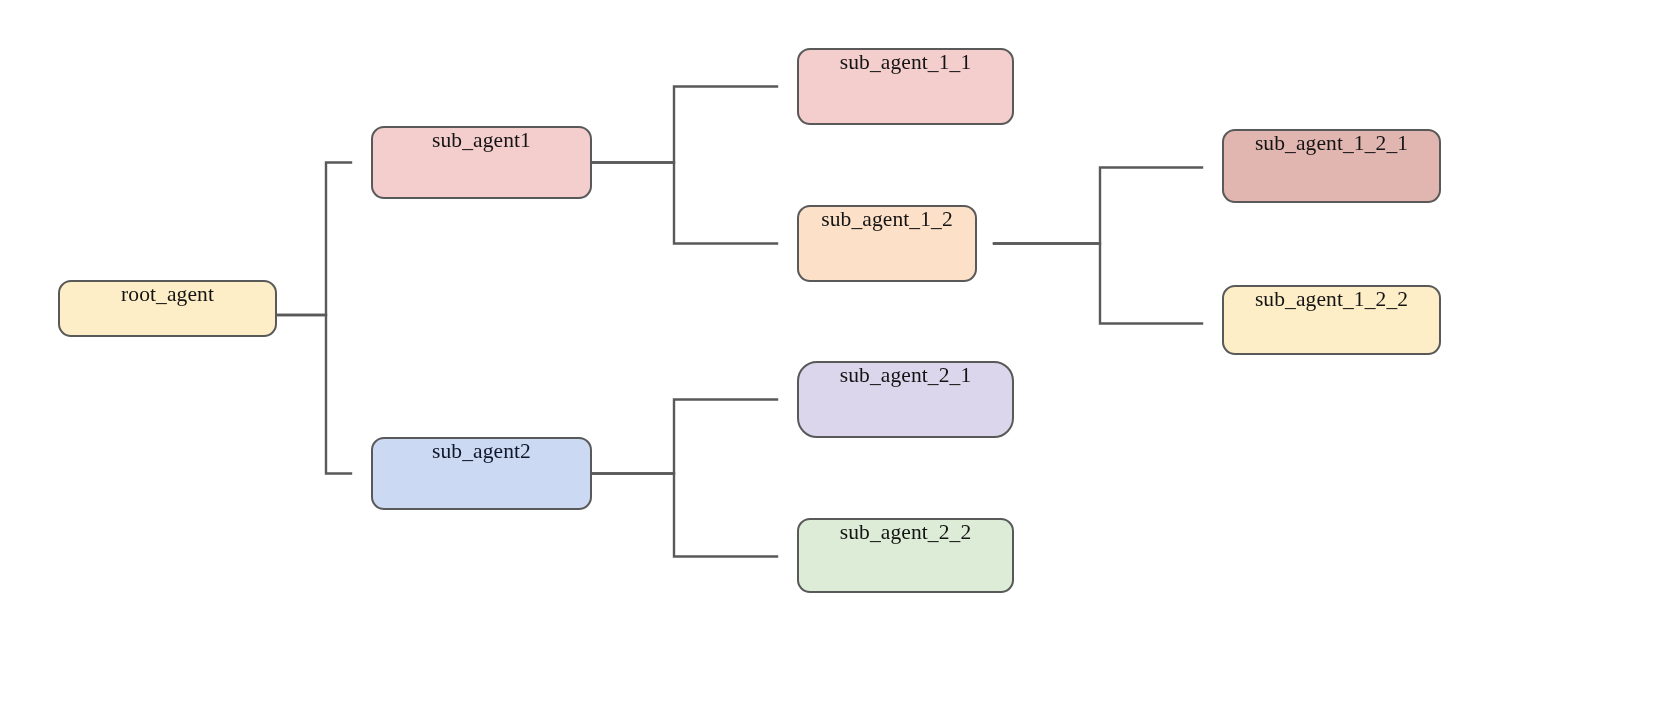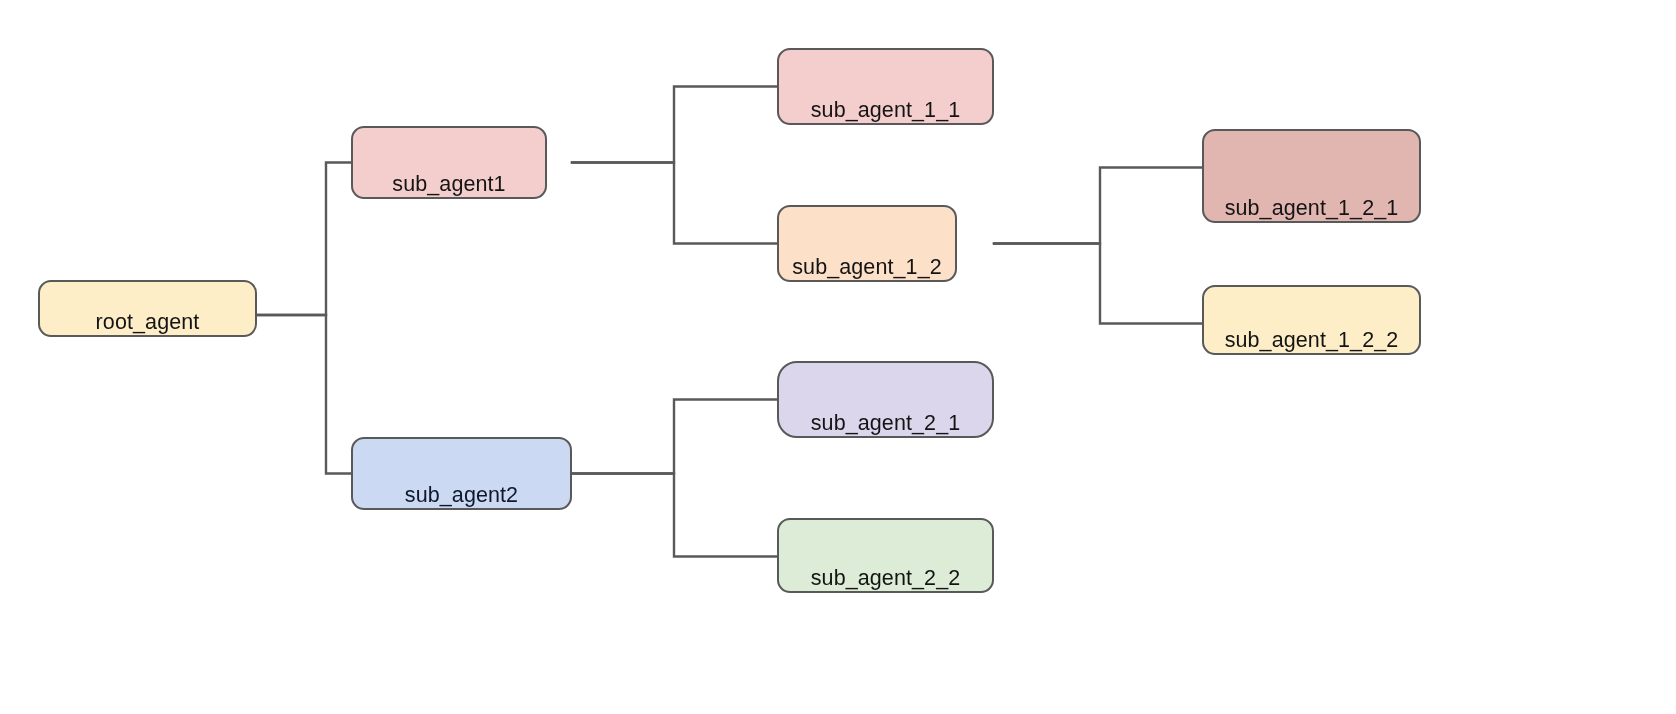--- a/index.html
+++ b/index.html
@@ -25,27 +25,28 @@
     top: 0;
     width: 1676px;
     height: 714px;
   }
   .node {
     position: absolute;
     box-sizing: border-box;
     border: 2.4px solid #595959;
     border-radius: 13px;
     display: flex;
-    align-items: flex-end;
+    align-items: flex-start;
     justify-content: center;
     color: #141414;
     font-size: 21.5px;
-    font-family: Liberation Sans, sans-serif;
+    font-family: Liberation Serif, serif;
     letter-spacing: 0.1px;
     white-space: nowrap;
+    margin-left: 20px;
   }
   .node-label {
     pointer-events: none;
   }
 </style>
 </head>
 <body>
 
 <div id="canvas">
   <svg id="edges" width="1676" height="714" viewBox="0 0 1676 714">
@@ -55,38 +56,38 @@
       <path d="M 572 162.5 H 674 V 243.5 H 777" fill="none" stroke="#595959" stroke-width="2.4" stroke-linecap="square"></path>
       <path d="M 572 473.5 H 674 V 399.5 H 777" fill="none" stroke="#595959" stroke-width="2.4" stroke-linecap="square"></path>
       <path d="M 572 473.5 H 674 V 556.5 H 777" fill="none" stroke="#595959" stroke-width="2.4" stroke-linecap="square"></path>
       <path d="M 994 243.5 H 1100 V 167.5 H 1202" fill="none" stroke="#595959" stroke-width="2.4" stroke-linecap="square"></path>
       <path d="M 994 243.5 H 1100 V 323.5 H 1202" fill="none" stroke="#595959" stroke-width="2.4" stroke-linecap="square"></path>
     </svg>
   <div id="nodes-layer">
       <div class="node" style="left: 38px; top: 280px; width: 219px; height: 57px; background: rgb(253, 238, 200); border-color: rgb(89, 89, 89); color: rgb(20, 20, 20); border-radius: 13px;">
         <span class="node-label">root_agent</span>
       </div>
-      <div class="node" style="left: 351px; top: 126px; width: 196px; height: 73px; background: rgb(244, 205, 205); border-color: rgb(89, 89, 89); color: rgb(20, 20, 20); border-radius: 13px;">
+      <div class="node" style="left: 351px; top: 126px; width: 221px; height: 73px; background: rgb(244, 205, 205); border-color: rgb(89, 89, 89); color: rgb(20, 20, 20); border-radius: 13px;">
         <span class="node-label">sub_agent1</span>
       </div>
       <div class="node" style="left: 351px; top: 437px; width: 221px; height: 73px; background: rgb(204, 217, 242); border-color: rgb(89, 89, 89); color: #0f172a; border-radius: 13px;">
         <span class="node-label">sub_agent2</span>
       </div>
       <div class="node" style="left: 777px; top: 48px; width: 217px; height: 77px; background: rgb(244, 205, 205); border-color: rgb(89, 89, 89); color: rgb(20, 20, 20); border-radius: 13px;">
         <span class="node-label">sub_agent_1_1</span>
       </div>
       <div class="node" style="left: 777px; top: 205px; width: 180px; height: 77px; background: rgb(252, 224, 200); border-color: rgb(89, 89, 89); color: rgb(20, 20, 20); border-radius: 13px;">
         <span class="node-label">sub_agent_1_2</span>
       </div>
       <div class="node" style="left: 777px; top: 361px; width: 217px; height: 77px; background: rgb(220, 214, 236); border-color: rgb(89, 89, 89); color: rgb(20, 20, 20); border-radius: 20px;">
         <span class="node-label">sub_agent_2_1</span>
       </div>
       <div class="node" style="left: 777px; top: 518px; width: 217px; height: 75px; background: rgb(220, 236, 214); border-color: rgb(89, 89, 89); color: rgb(20, 20, 20); border-radius: 13px;">
         <span class="node-label">sub_agent_2_2</span>
       </div>
-      <div class="node" style="left: 1202px; top: 129px; width: 219px; height: 94px; background: rgb(226, 182, 176); border-color: rgb(89, 89, 89); color: rgb(20, 20, 20); border-radius: 13px;">
+      <div class="node" style="left: 1202px; top: 129px; width: 219px; height: 74px; background: rgb(226, 182, 176); border-color: rgb(89, 89, 89); color: rgb(20, 20, 20); border-radius: 13px;">
         <span class="node-label">sub_agent_1_2_1</span>
       </div>
       <div class="node" style="left: 1202px; top: 285px; width: 219px; height: 70px; background: rgb(253, 238, 200); border-color: rgb(89, 89, 89); color: rgb(20, 20, 20); border-radius: 13px;">
         <span class="node-label">sub_agent_1_2_2</span>
       </div>
     </div>
 </div>
 
 </body></html>

